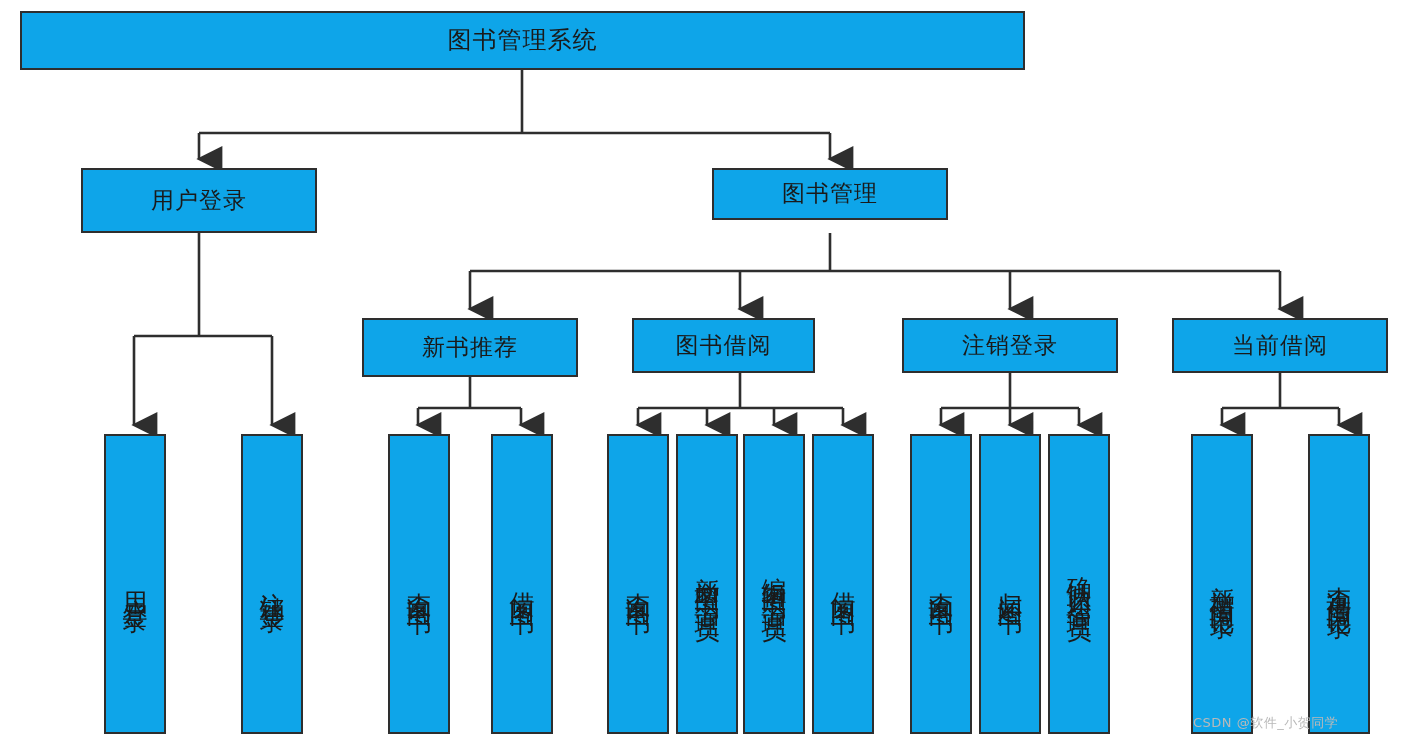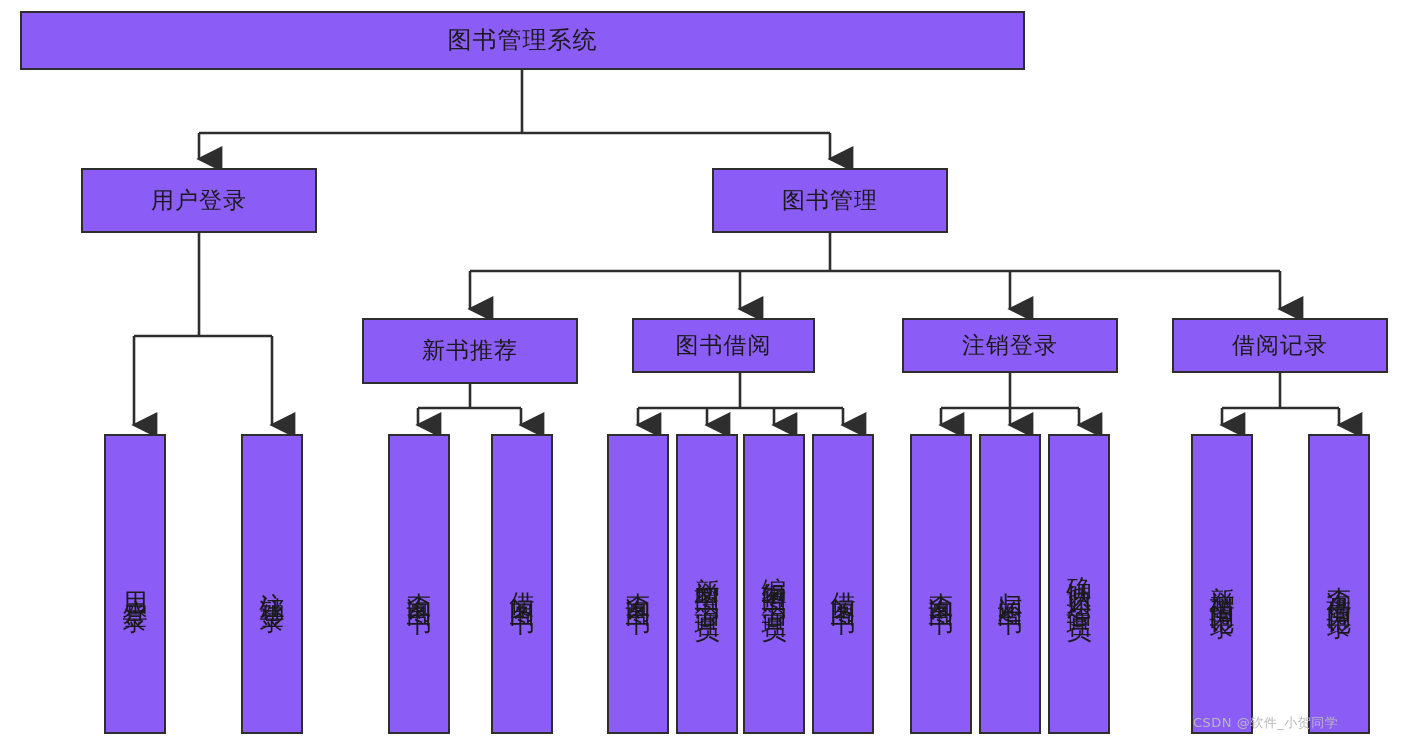--- a/index.html
+++ b/index.html
@@ -22,21 +22,21 @@
     position: absolute;
     left: 0;
     top: 0;
     width: 1405px;
     height: 747px;
     pointer-events: none;
   }
   .node {
     position: absolute;
     box-sizing: border-box;
-    background: #8b5cf6;
+    background: #0ea5e9;
     border: 2px solid #2e2e2e;
     display: flex;
     align-items: center;
     justify-content: center;
     z-index: 2;
   }
   .node .lbl {
     color: #1a1a1a;
     text-align: center;
     line-height: 1.18;
@@ -131,35 +131,35 @@
     </g>
   </svg>
 
   <div class="node horiz root" style="left:20px; top:11px; width:1005px; height:59px;">
     <span class="lbl">图书管理系统</span>
   </div>
 
   <div class="node horiz" style="left:81px; top:168px; width:236px; height:65px;">
     <span class="lbl">用户登录</span>
   </div>
-  <div class="node horiz" style="left:712px; top:168px; width:236px; height:65px;">
+  <div class="node horiz" style="left:712px; top:168px; width:236px; height:52px;">
     <span class="lbl">图书管理</span>
   </div>
 
-  <div class="node horiz" style="left:362px; top:318px; width:216px; height:66px;">
+  <div class="node horiz" style="left:362px; top:318px; width:216px; height:59px;">
     <span class="lbl">新书推荐</span>
   </div>
   <div class="node horiz" style="left:632px; top:318px; width:183px; height:55px;">
     <span class="lbl">图书借阅</span>
   </div>
   <div class="node horiz" style="left:902px; top:318px; width:216px; height:55px;">
     <span class="lbl">注销登录</span>
   </div>
   <div class="node horiz" style="left:1172px; top:318px; width:216px; height:55px;">
-    <span class="lbl">借阅记录</span>
+    <span class="lbl">当前借阅</span>
   </div>
 
   <div class="node vert" style="left:104px; top:434px; width:62px; height:300px;">
     <span class="lbl">用户登录</span>
   </div>
   <div class="node vert" style="left:241px; top:434px; width:62px; height:300px;">
     <span class="lbl">注销登录</span>
   </div>
 
   <div class="node vert" style="left:388px; top:434px; width:62px; height:300px;">

